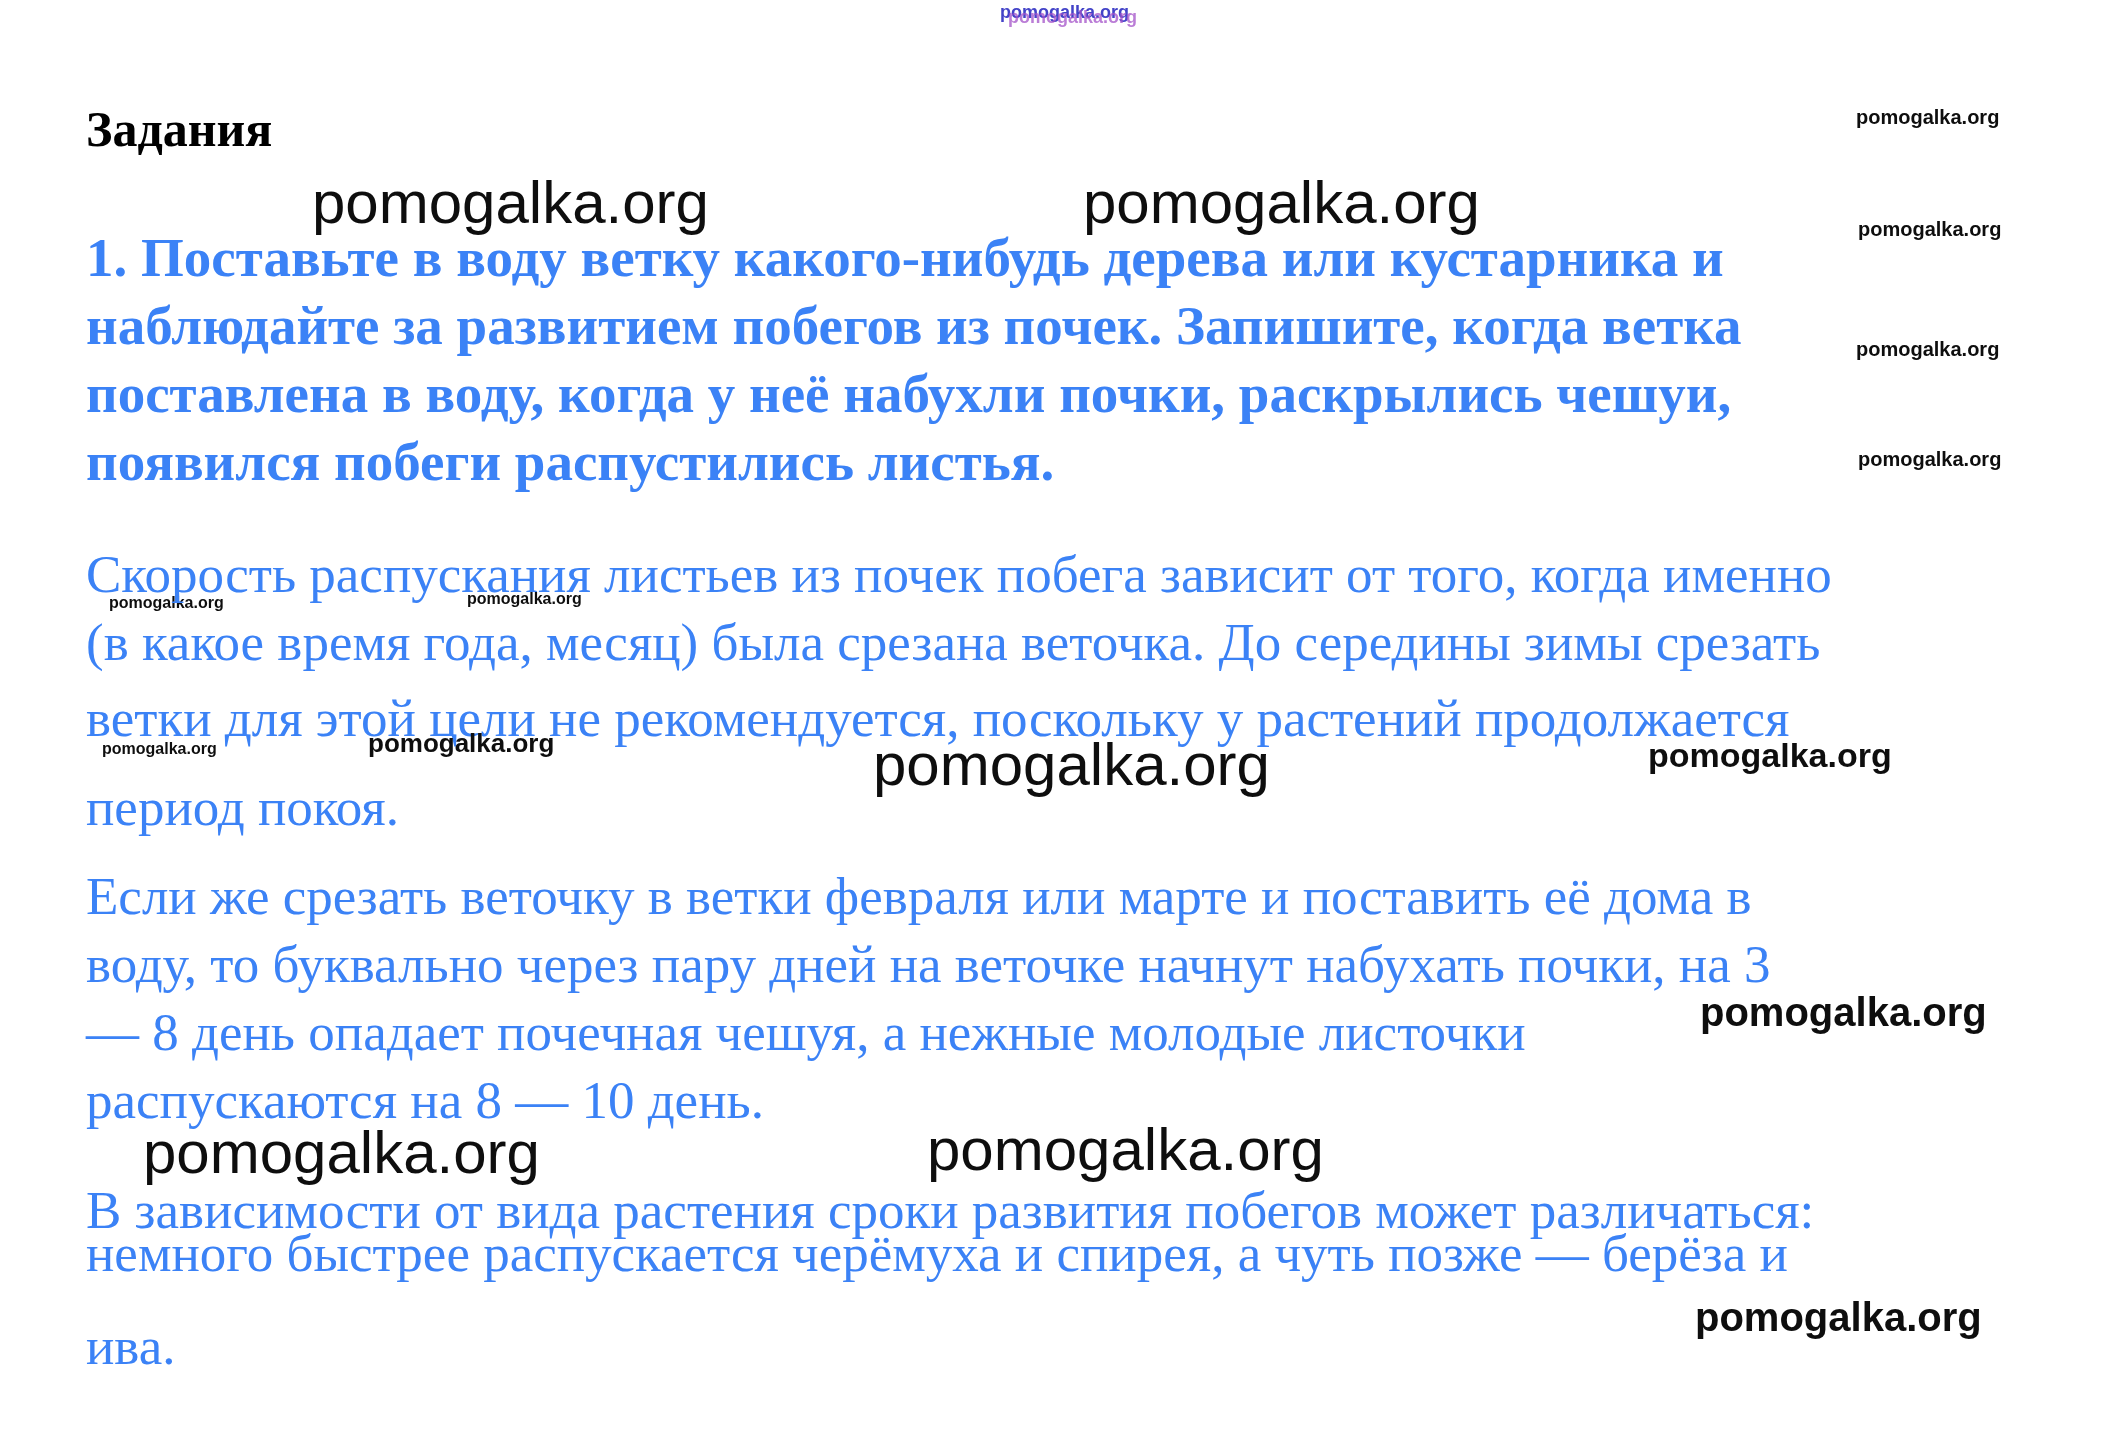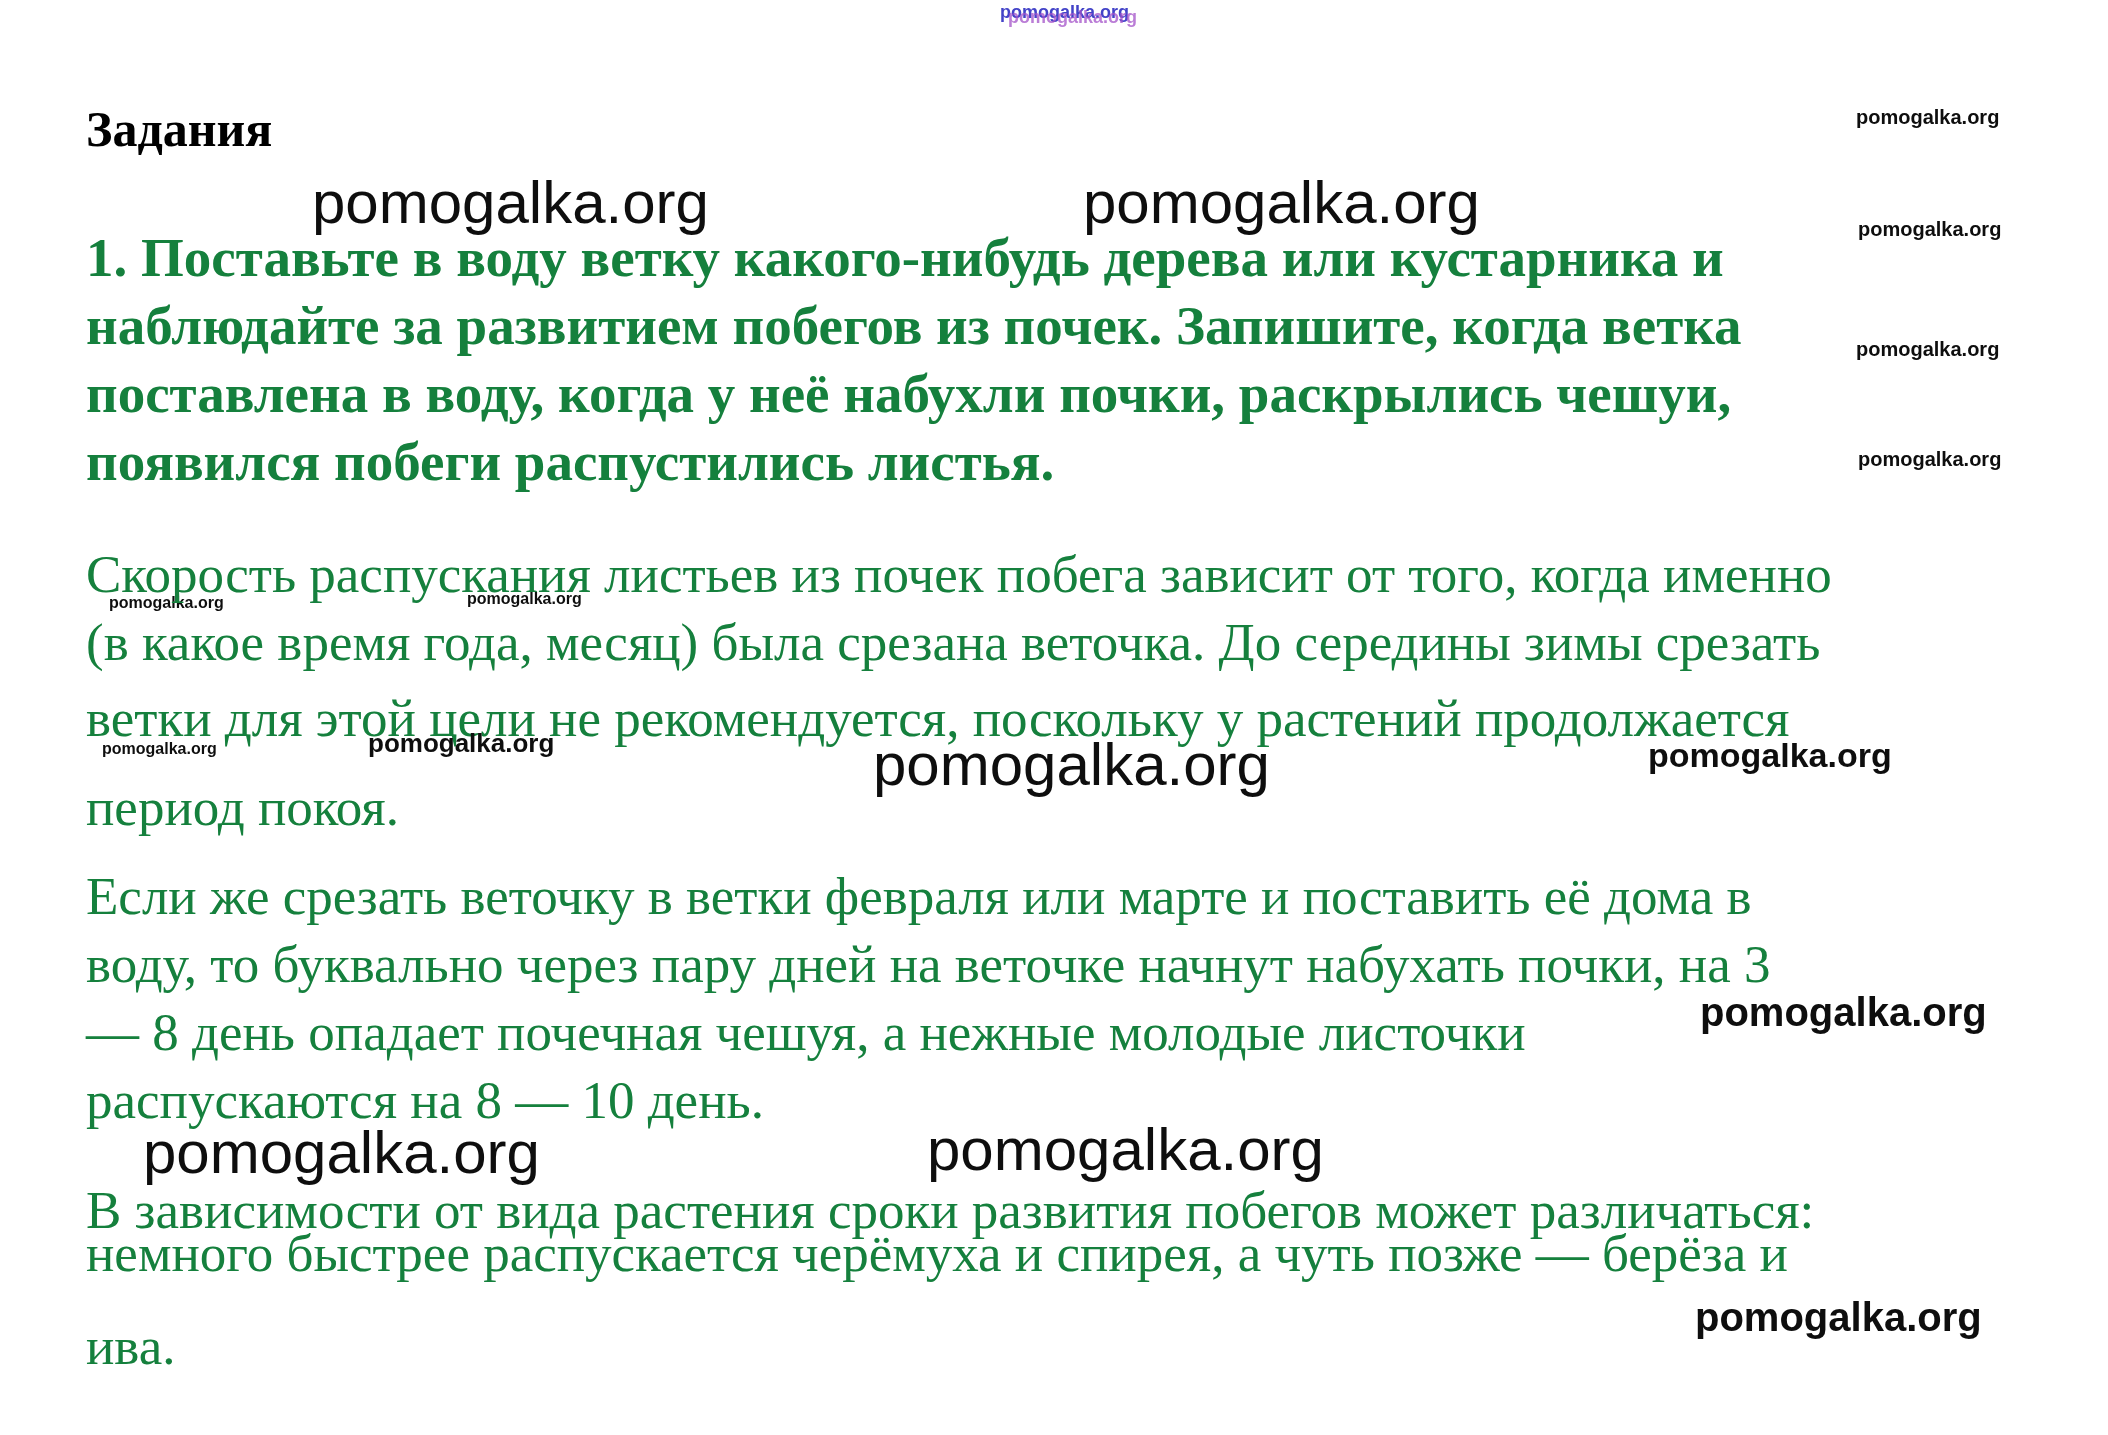--- a/index.html
+++ b/index.html
@@ -17,21 +17,21 @@
     font-size:50px;
     color:#000;
     white-space:nowrap;
   }
   .para-line{
     position:absolute;
     left:86px;
     font-family:"Liberation Serif", serif;
     font-size:53px;
     line-height:68px;
-    color:#15803d;
+    color:#3b82f6;
     white-space:nowrap;
   }
   .para-bold{
     font-weight:700;
     font-size:55px;
   }
   .wm{
     position:absolute;
     font-family:"Liberation Sans", sans-serif;
     color:#0e0e0e;

